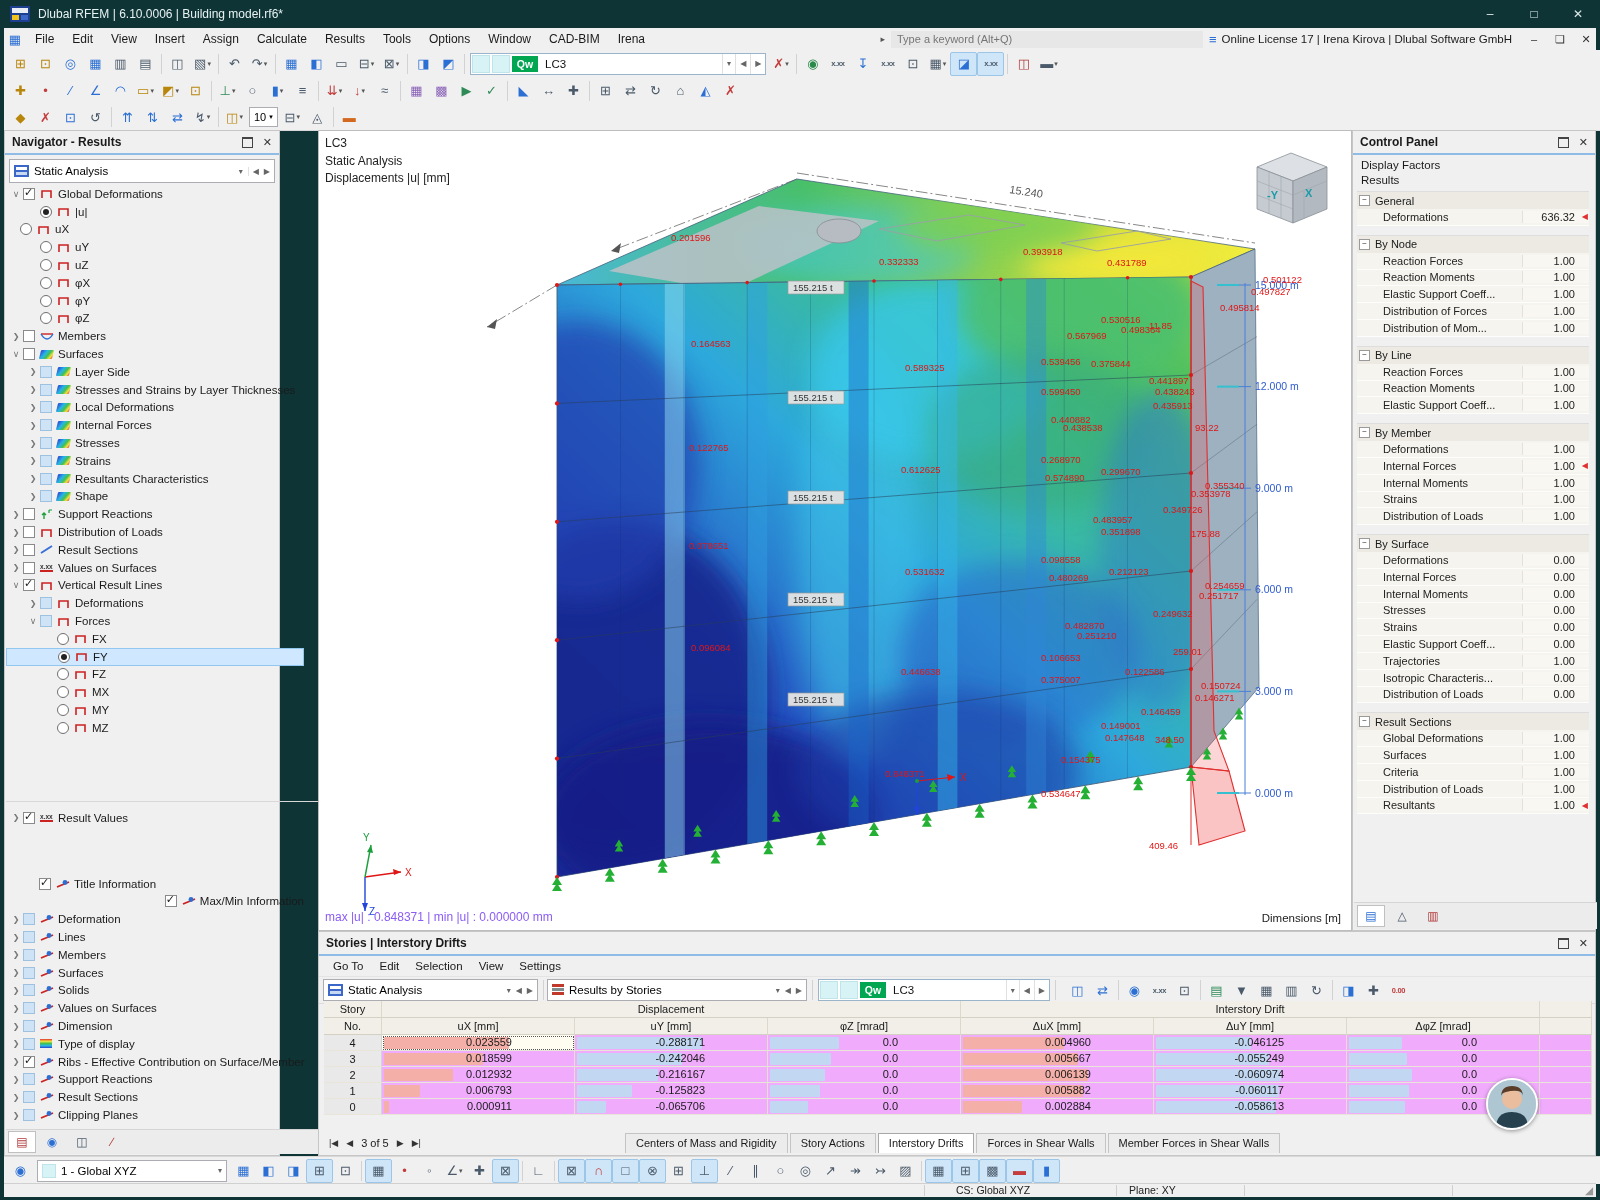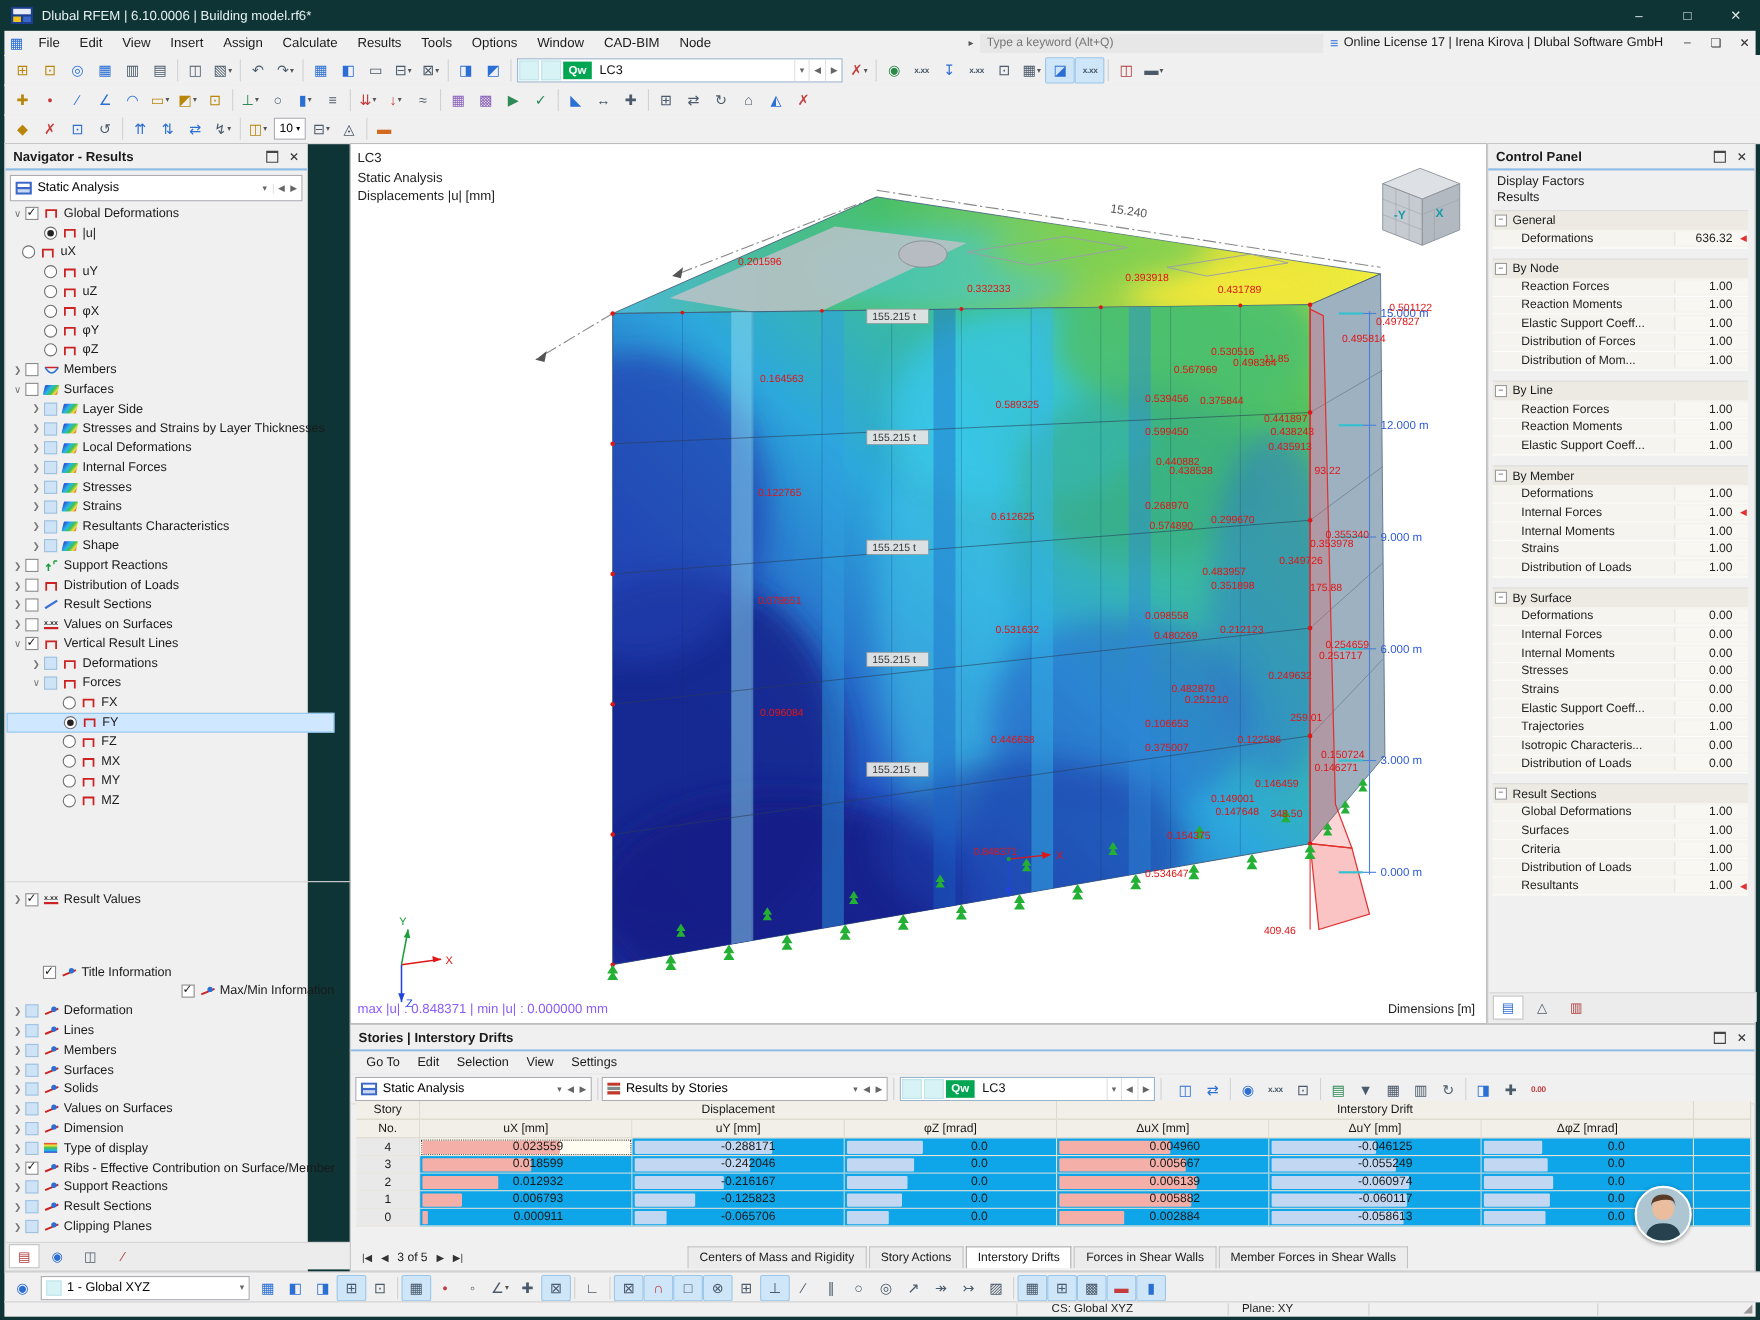--- a/index.html
+++ b/index.html
@@ -80,21 +80,21 @@
   #vpdim{right:10px;bottom:6px;font-size:11.5px;color:#222}
   
   #stories{left:318px;top:931px;width:1278px;height:225px}
   .smenu{height:20px;display:flex;align-items:center;font-size:11.5px;color:#1a1a1a;background:#f0f0f0;border-bottom:1px solid #e4e4e4;padding-left:6px}
   .smenu .mitem{padding:0 8px}
   .stoolbar{height:26px;display:flex;align-items:center;background:#f0f0f0;border-bottom:1px solid #dcdcdc;padding-left:4px}
   .scombo{height:20px;border:1px solid #abadb3;background:#fff;display:flex;align-items:center;font-size:11.5px;gap:5px;padding:0 4px;margin-right:2px}
   .tblwrap{position:absolute;left:5px;top:69px;width:1268px}
   .tgrid{display:grid;grid-template-columns:58px repeat(6,193px) 1fr;font-size:11px;color:#1a1a1a}
   .th{background:#f1efe7;border-right:1px solid #dcd9cc;border-bottom:1px solid #d4d1c4;display:flex;align-items:center;justify-content:center;height:16px}
-  .td{position:relative;background:#0ea5e9;border-right:1px solid #e3e0d3;border-bottom:1px solid #e9e6d9;height:16px;box-sizing:border-box}
+  .td{position:relative;background:#f0abfc;border-right:1px solid #e3e0d3;border-bottom:1px solid #e9e6d9;height:16px;box-sizing:border-box}
   .td .bar{position:absolute;left:2px;top:2px;height:12px;border-radius:1px}
   .td .v{position:absolute;right:62px;top:1px;font-size:11px}
   .td.no{background:#e9e9e9;text-align:center;line-height:16px;border-right:1px solid #d4d4d4}
   .td.active{outline:1px dotted #555;outline-offset:-2px;background:#fffdf2}
   .stabs{position:absolute;left:0;bottom:2px;width:1276px;height:20px;display:flex;align-items:center;font-size:11px;color:#1a1a1a}
   .pagbox{display:flex;align-items:center;gap:8px;width:296px;padding-left:10px;flex:none}
   .pag{font-size:9px;color:#333}
   .stab{padding:2px 10px;border:1px solid #c4c4c4;border-bottom:none;background:#ececec;margin-right:2px;height:15px;line-height:15px}
   .stab.active{background:#fff;border-color:#a8a8a8;font-weight:normal}
   
@@ -132,21 +132,21 @@
         <span class="mitem">Edit</span>
         <span class="mitem">View</span>
         <span class="mitem">Insert</span>
         <span class="mitem">Assign</span>
         <span class="mitem">Calculate</span>
         <span class="mitem">Results</span>
         <span class="mitem">Tools</span>
         <span class="mitem">Options</span>
         <span class="mitem">Window</span>
         <span class="mitem">CAD-BIM</span>
-        <span class="mitem">Node</span>
+        <span class="mitem">Irena</span>
       </span>
     <div id="msearchwrap">
       <span style="font-size:9px;color:#555">▸</span>
       <input id="msearch" placeholder="Type a keyword (Alt+Q)" style="">
       <span id="mlicense">
         <span style="color:#2b6fd4;font-size:13px">≡</span>
         <span>Online License 17 | Irena Kirova | Dlubal Software GmbH</span>
       </span>
       <span class="wmini">–</span>
       <span class="wmini">❏</span>

